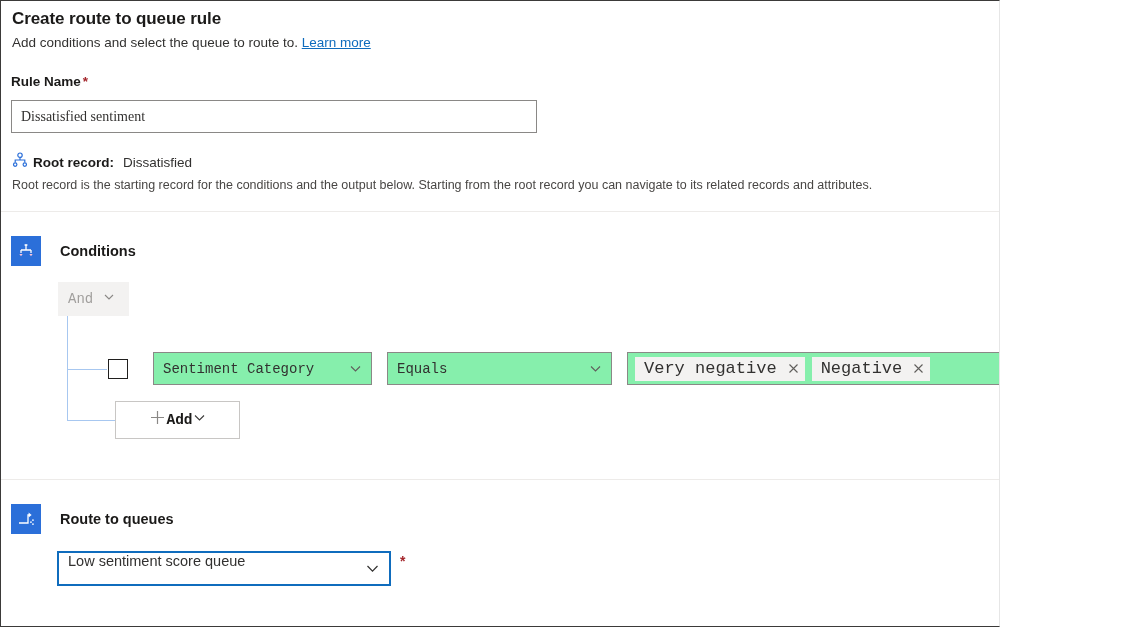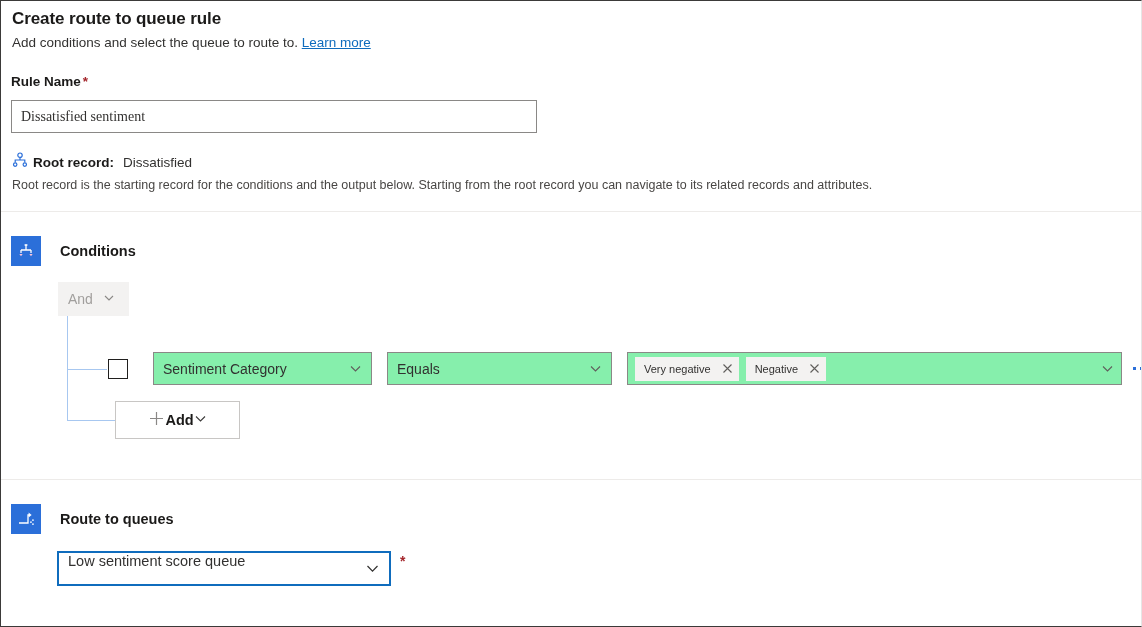--- a/index.html
+++ b/index.html
@@ -8,21 +8,21 @@
     padding: 0;
     background: #ffffff;
   }
   body {
     font-family: "Liberation Sans", sans-serif;
     color: #201f1e;
     -webkit-font-smoothing: antialiased;
   }
   .page {
     position: relative;
-    width: 1142px;
+    width: 1000px;
     height: 627px;
     background: #ffffff;
     box-sizing: border-box;
     border-top: 1px solid #3b3a39;
     border-left: 1px solid #3b3a39;
     border-right: 1px solid #e6e6e6;
     border-bottom: 1px solid #3b3a39;
     overflow: hidden;
   }
 
@@ -134,20 +134,21 @@
     color: #1b1a19;
   }
 
   
   .cond-area {
     position: relative;
     padding-left: 57px;
     margin-top: 16px;
     height: 180px;
     box-sizing: border-box;
+    font-family: Liberation Mono, monospace;
   }
   .and-dropdown {
     position: absolute;
     left: 57px;
     top: 0;
     width: 71px;
     height: 34px;
     background: #f3f2f1;
     display: flex;
     align-items: center;
@@ -228,21 +229,21 @@
     padding: 0 7px;
     gap: 7px;
   }
   .pill {
     height: 24px;
     background: #f3f2f1;
     display: flex;
     align-items: center;
     padding: 0 6px 0 9px;
     gap: 11px;
-    font-size: 11px;
+    font-size: 17px;
     color: #323130;
     box-sizing: border-box;
     flex: none;
   }
   .pill-x {
     display: flex;
     align-items: center;
     cursor: pointer;
   }
   .overflow-menu {

